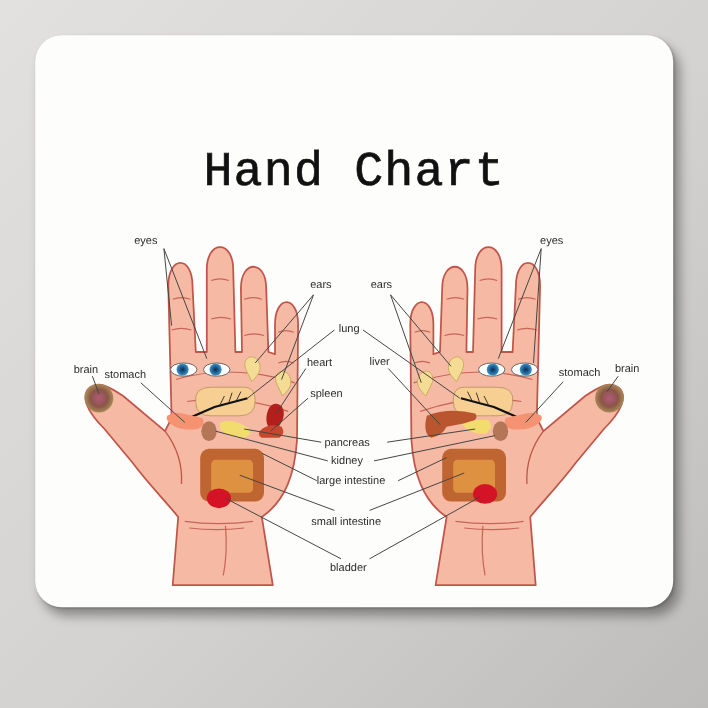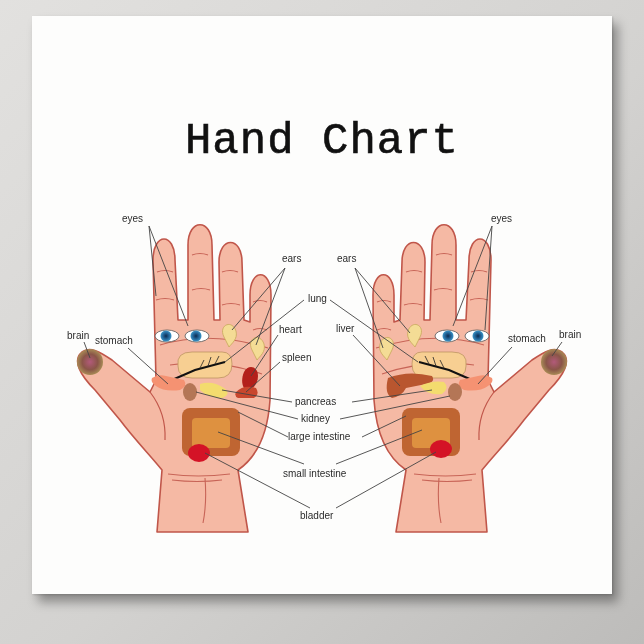--- a/index.html
+++ b/index.html
@@ -3,23 +3,24 @@
 <meta charset="utf-8">
 <style>
   html, body { margin: 0; padding: 0; }
   body {
     width: 644px; height: 644px; overflow: hidden;
     background: linear-gradient(135deg, #e2e1df 0%, #d3d2d0 55%, #bdbcba 100%);
     position: relative;
     font-family: "Liberation Sans", sans-serif;
   }
   .poster {
-    position: absolute; left: 32px; top: 16px; width: 580px; height: 578px;
+    position: absolute; left: 32px; top: 32px; width: 580px; height: 520px;
     background: #fdfdfc;
     box-shadow: 6px 8px 10px rgba(0,0,0,0.35), 1px 1px 2px rgba(0,0,0,0.15);
+    border-radius: 24px;
   }
   .title {
     position: absolute; left: 0; top: 100px; width: 100%;
     text-align: center;
     font-family: "Liberation Mono", monospace;
     font-size: 44px; letter-spacing: 1px; color: #111;
     -webkit-text-stroke: 0.6px #111;
   }
   svg.art { position: absolute; left: 0; top: 0; }
   .lbl {

